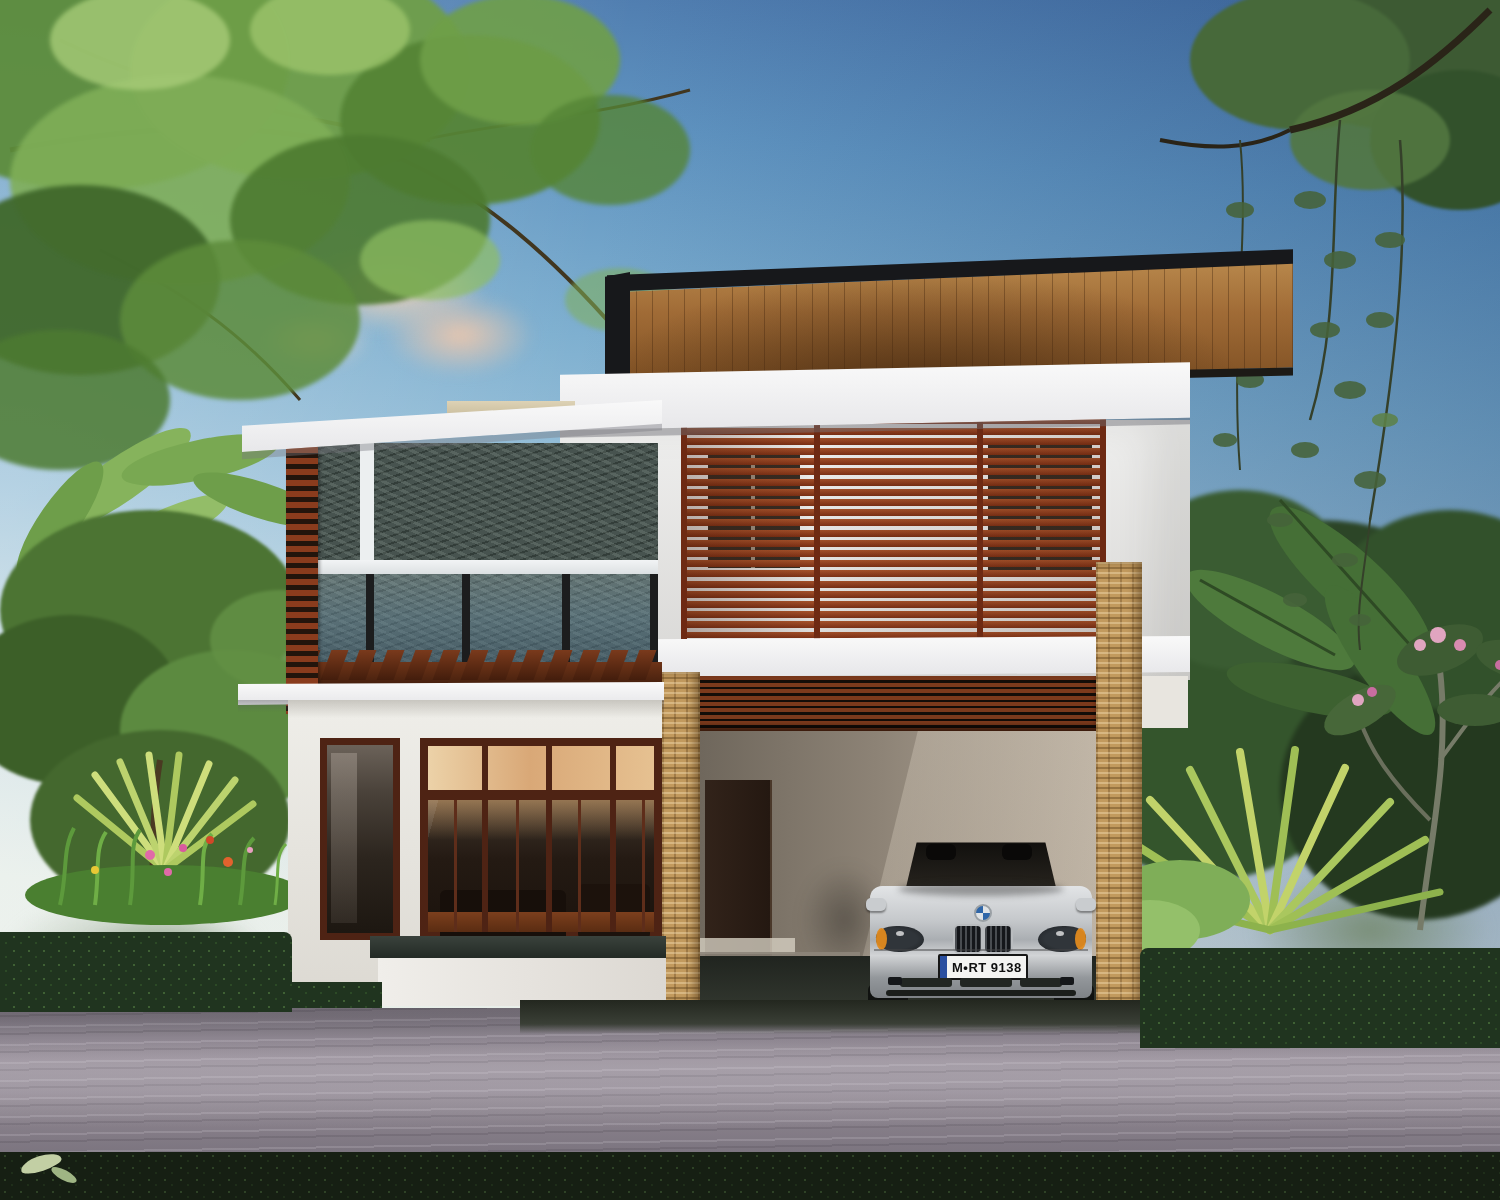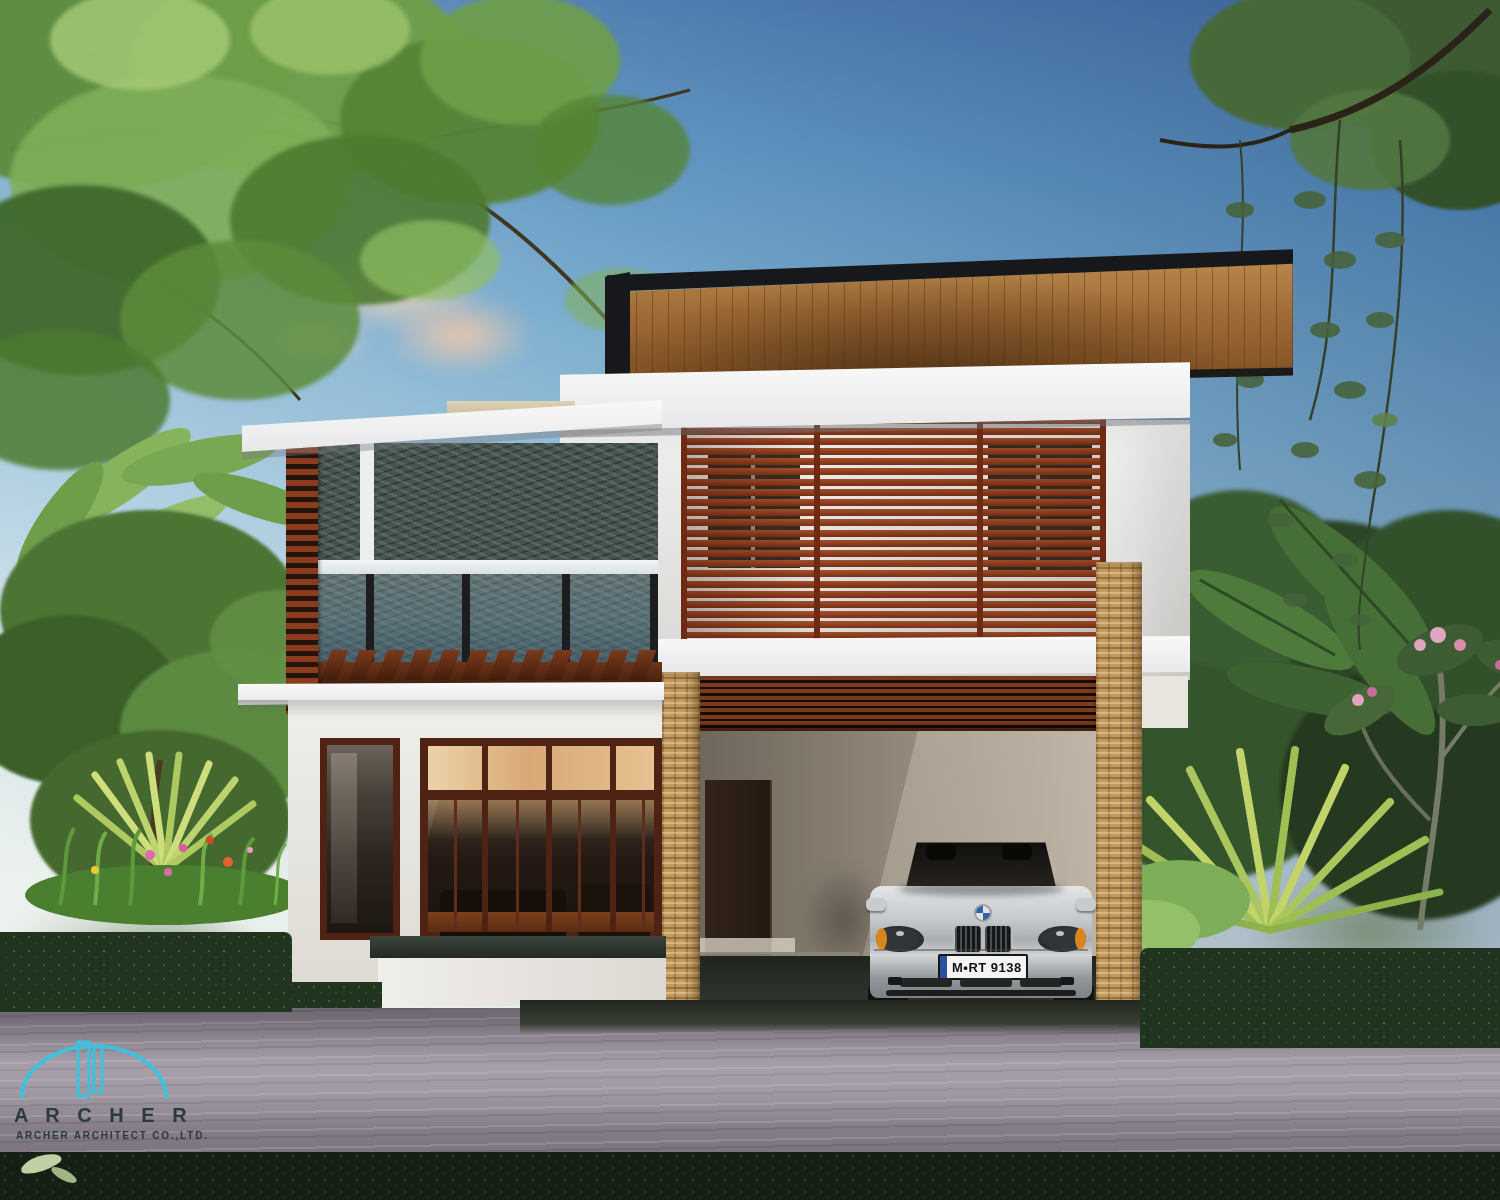--- a/index.html
+++ b/index.html
@@ -394,23 +394,14 @@
     <div class="abs" style="left:0;top:0;width:1500px;height:150px;background:linear-gradient(to bottom,rgba(0,0,0,.12) 0 6%,transparent 20%,rgba(225,220,228,.22) 40% 55%,transparent 80%);"></div>
   </div>
   <div class="abs" style="left:520px;top:1000px;width:625px;height:34px;
        background:linear-gradient(to bottom,#23271f,#3a3f36 70%,rgba(58,63,54,0));"></div>
   <div class="abs hedge" style="left:-5px;top:932px;width:297px;height:80px;border-radius:4px 8px 0 0;"></div>
   <div class="abs hedge" style="left:1140px;top:948px;width:365px;height:100px;border-radius:8px 0 0 0;"></div>
   <div class="abs darkgrass" style="left:0;top:1152px;width:1500px;height:48px;"></div>
   <div class="abs" style="left:20px;top:1156px;width:42px;height:15px;background:#c2cfa4;border-radius:50% 50% 50% 50%/60% 60% 40% 40%;transform:rotate(-18deg);"></div>
   <div class="abs" style="left:50px;top:1170px;width:28px;height:10px;background:#9fb584;border-radius:50%;transform:rotate(28deg);"></div>
 
-  <div class="abs" style="left:14px;top:1040px;width:360px;height:110px;">
-    <svg class="sv" style="left:0;top:0;width:175px;height:62px;" viewBox="0 0 175 62">
-      <path d="M8 58 A72 52 0 0 1 152 58" stroke="#3ec1de" stroke-width="4" fill="none"></path>
-      <rect x="64" y="2" width="11" height="54" stroke="#3ec1de" stroke-width="3" fill="none"></rect>
-      <rect x="80" y="6" width="8" height="46" stroke="#3ec1de" stroke-width="3" fill="none"></rect>
-    </svg>
-    <div class="abs logo-name" style="left:0;top:64px;white-space:nowrap;">A R C H E R</div>
-    <div class="abs logo-sub" style="left:2px;top:90px;white-space:nowrap;">ARCHER ARCHITECT CO.,LTD.</div>
-  </div>
 
 </div>
 
 </body></html>

